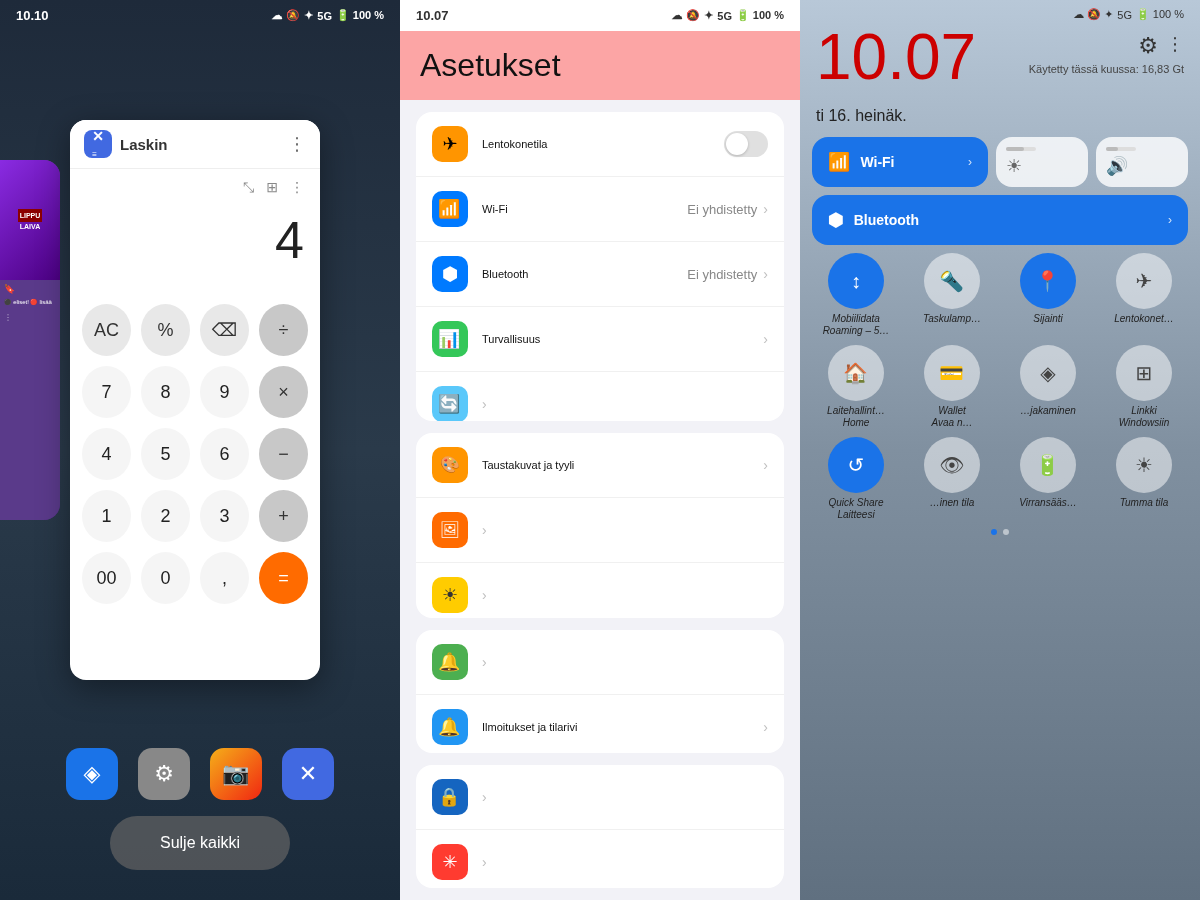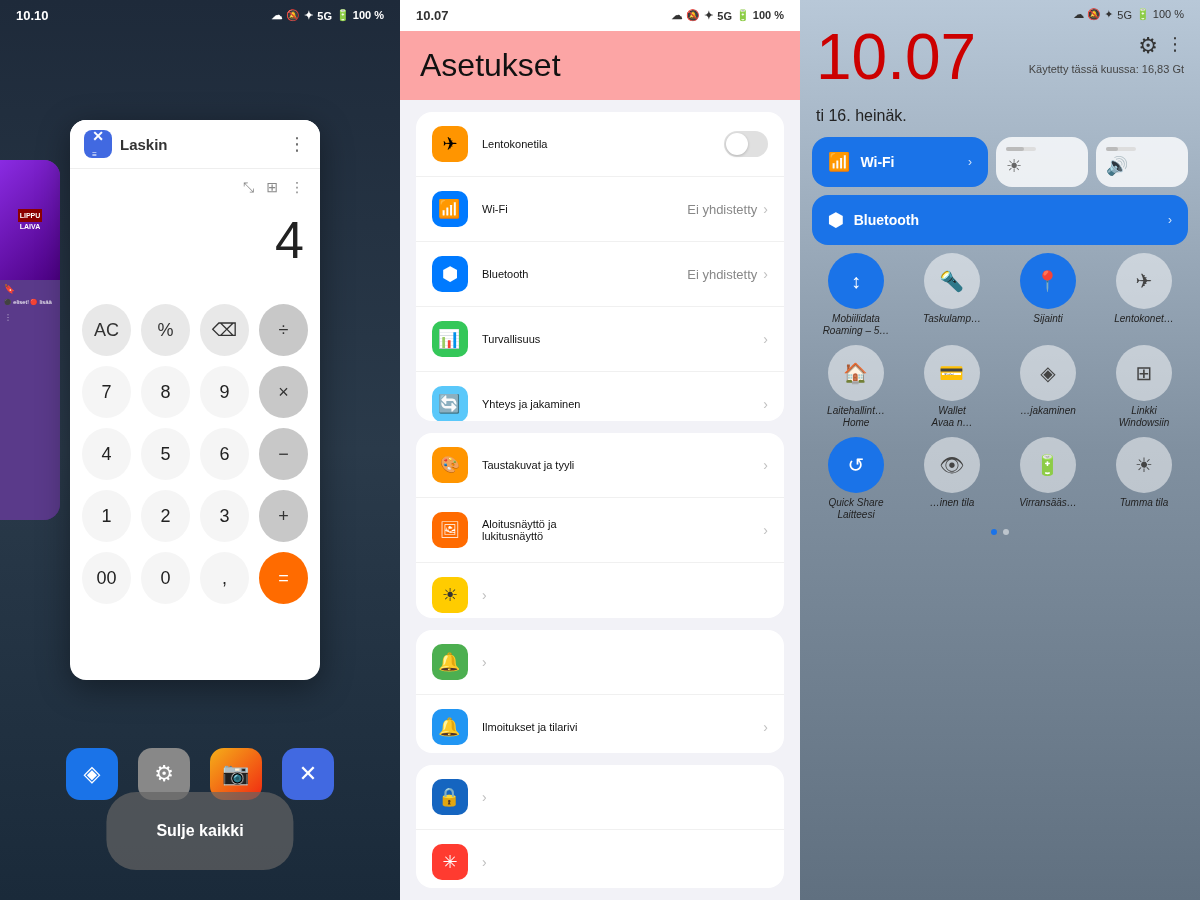--- a/index.html
+++ b/index.html
@@ -190,23 +190,23 @@
 
     .sulje-btn {
       position: absolute;
       bottom: 30px;
       left: 50%;
       transform: translateX(-50%);
       background: rgba(100,100,100,0.7);
       color: white;
       border: none;
       border-radius: 30px;
-      padding: 30px 50px;
+      padding: 18px 50px;
       font-size: 16px;
-      font-weight: 700;
+      font-weight: 400;
       cursor: pointer;
       white-space: nowrap;
     }
 
     
     .panel-2 {
       width: 400px;
       height: 900px;
       background: #f2f2f7;
       display: flex;
@@ -584,34 +584,32 @@
         <span class="settings-value">Ei yhdistetty</span>
         <span class="settings-chevron">›</span>
       </div>
       <div class="settings-item">
         <div class="settings-icon icon-green" style="color:white">📊</div>
         <span class="settings-label">Turvallisuus</span>
         <span class="settings-chevron">›</span>
       </div>
       <div class="settings-item">
         <div class="settings-icon icon-teal" style="color:white">🔄</div>
-        <span class="settings-label">Yhteys ja jakaminen</span>
         <span class="settings-chevron">›</span>
       </div>
     </div>
 
     <div class="settings-group">
       <div class="settings-item">
         <div class="settings-icon icon-orange2" style="color:white;font-size:16px">🎨</div>
         <span class="settings-label">Taustakuvat ja tyyli</span>
         <span class="settings-chevron">›</span>
       </div>
       <div class="settings-item">
         <div class="settings-icon icon-orange3" style="color:white;font-size:16px">🖼</div>
-        <span class="settings-label">Aloitusnäyttö ja<br>lukitusnäyttö</span>
         <span class="settings-chevron">›</span>
       </div>
       <div class="settings-item">
         <div class="settings-icon icon-yellow" style="color:#333;font-size:18px">☀</div>
         <span class="settings-chevron">›</span>
       </div>
     </div>
 
     <div class="settings-group">
       <div class="settings-item">

